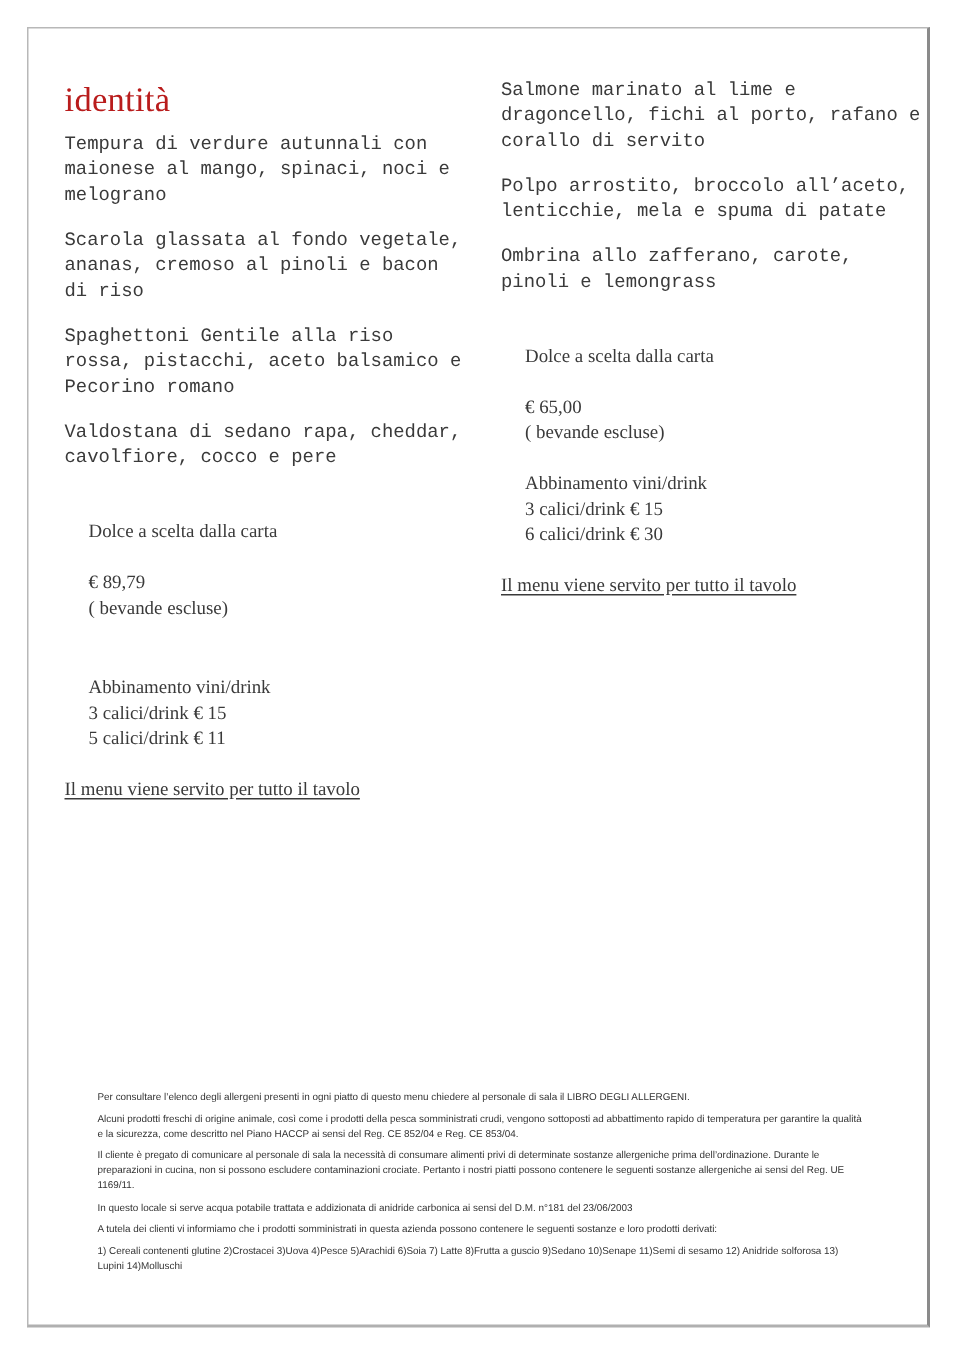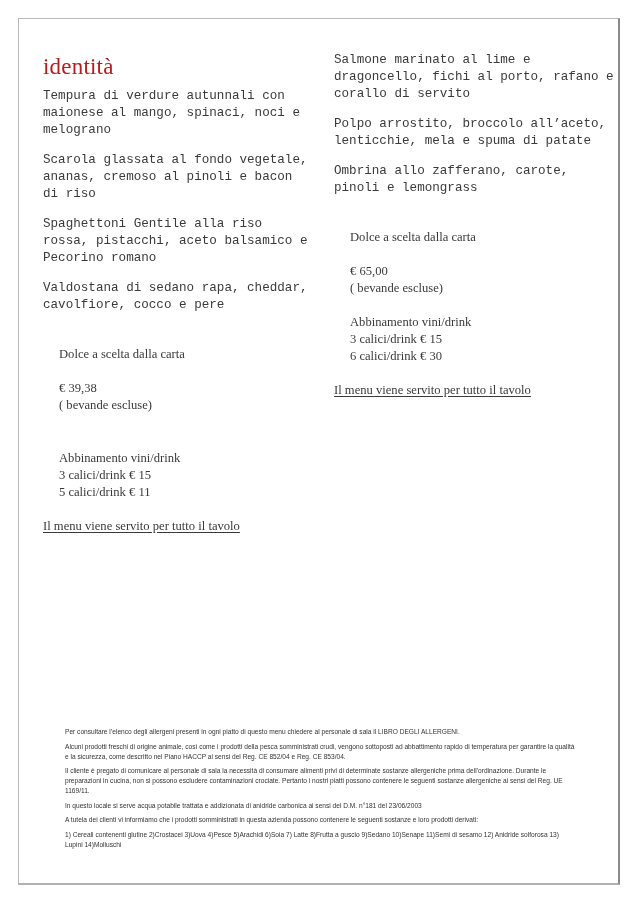--- a/index.html
+++ b/index.html
@@ -67,21 +67,21 @@
 
 <div class="col col-left">
   <h1 class="title">identità</h1>
   <div class="dish">Tempura di verdure autunnali con maionese al mango, spinaci, noci e melograno</div>
   <div class="dish">Scarola glassata al fondo vegetale, ananas, cremoso al pinoli e bacon di riso</div>
   <div class="dish">Spaghettoni Gentile alla riso rossa, pistacchi, aceto balsamico e Pecorino romano</div>
   <div class="dish">Valdostana di sedano rapa, cheddar, cavolfiore, cocco e pere</div>
   <div class="gap"></div>
   <div class="block">Dolce a scelta dalla carta</div>
   <div class="block">
-    <span class="line">€ 39,38</span>
+    <span class="line">€ 89,79</span>
     <span class="line">( bevande escluse)</span>
   </div>
   <div class="gap"></div>
   <div class="block">
     <span class="line">Abbinamento vini/drink</span>
     <span class="line">3 calici/drink € 15</span>
     <span class="line">5 calici/drink € 11</span>
   </div>
   <div class="note">Il menu viene servito per tutto il tavolo</div>
 </div>

